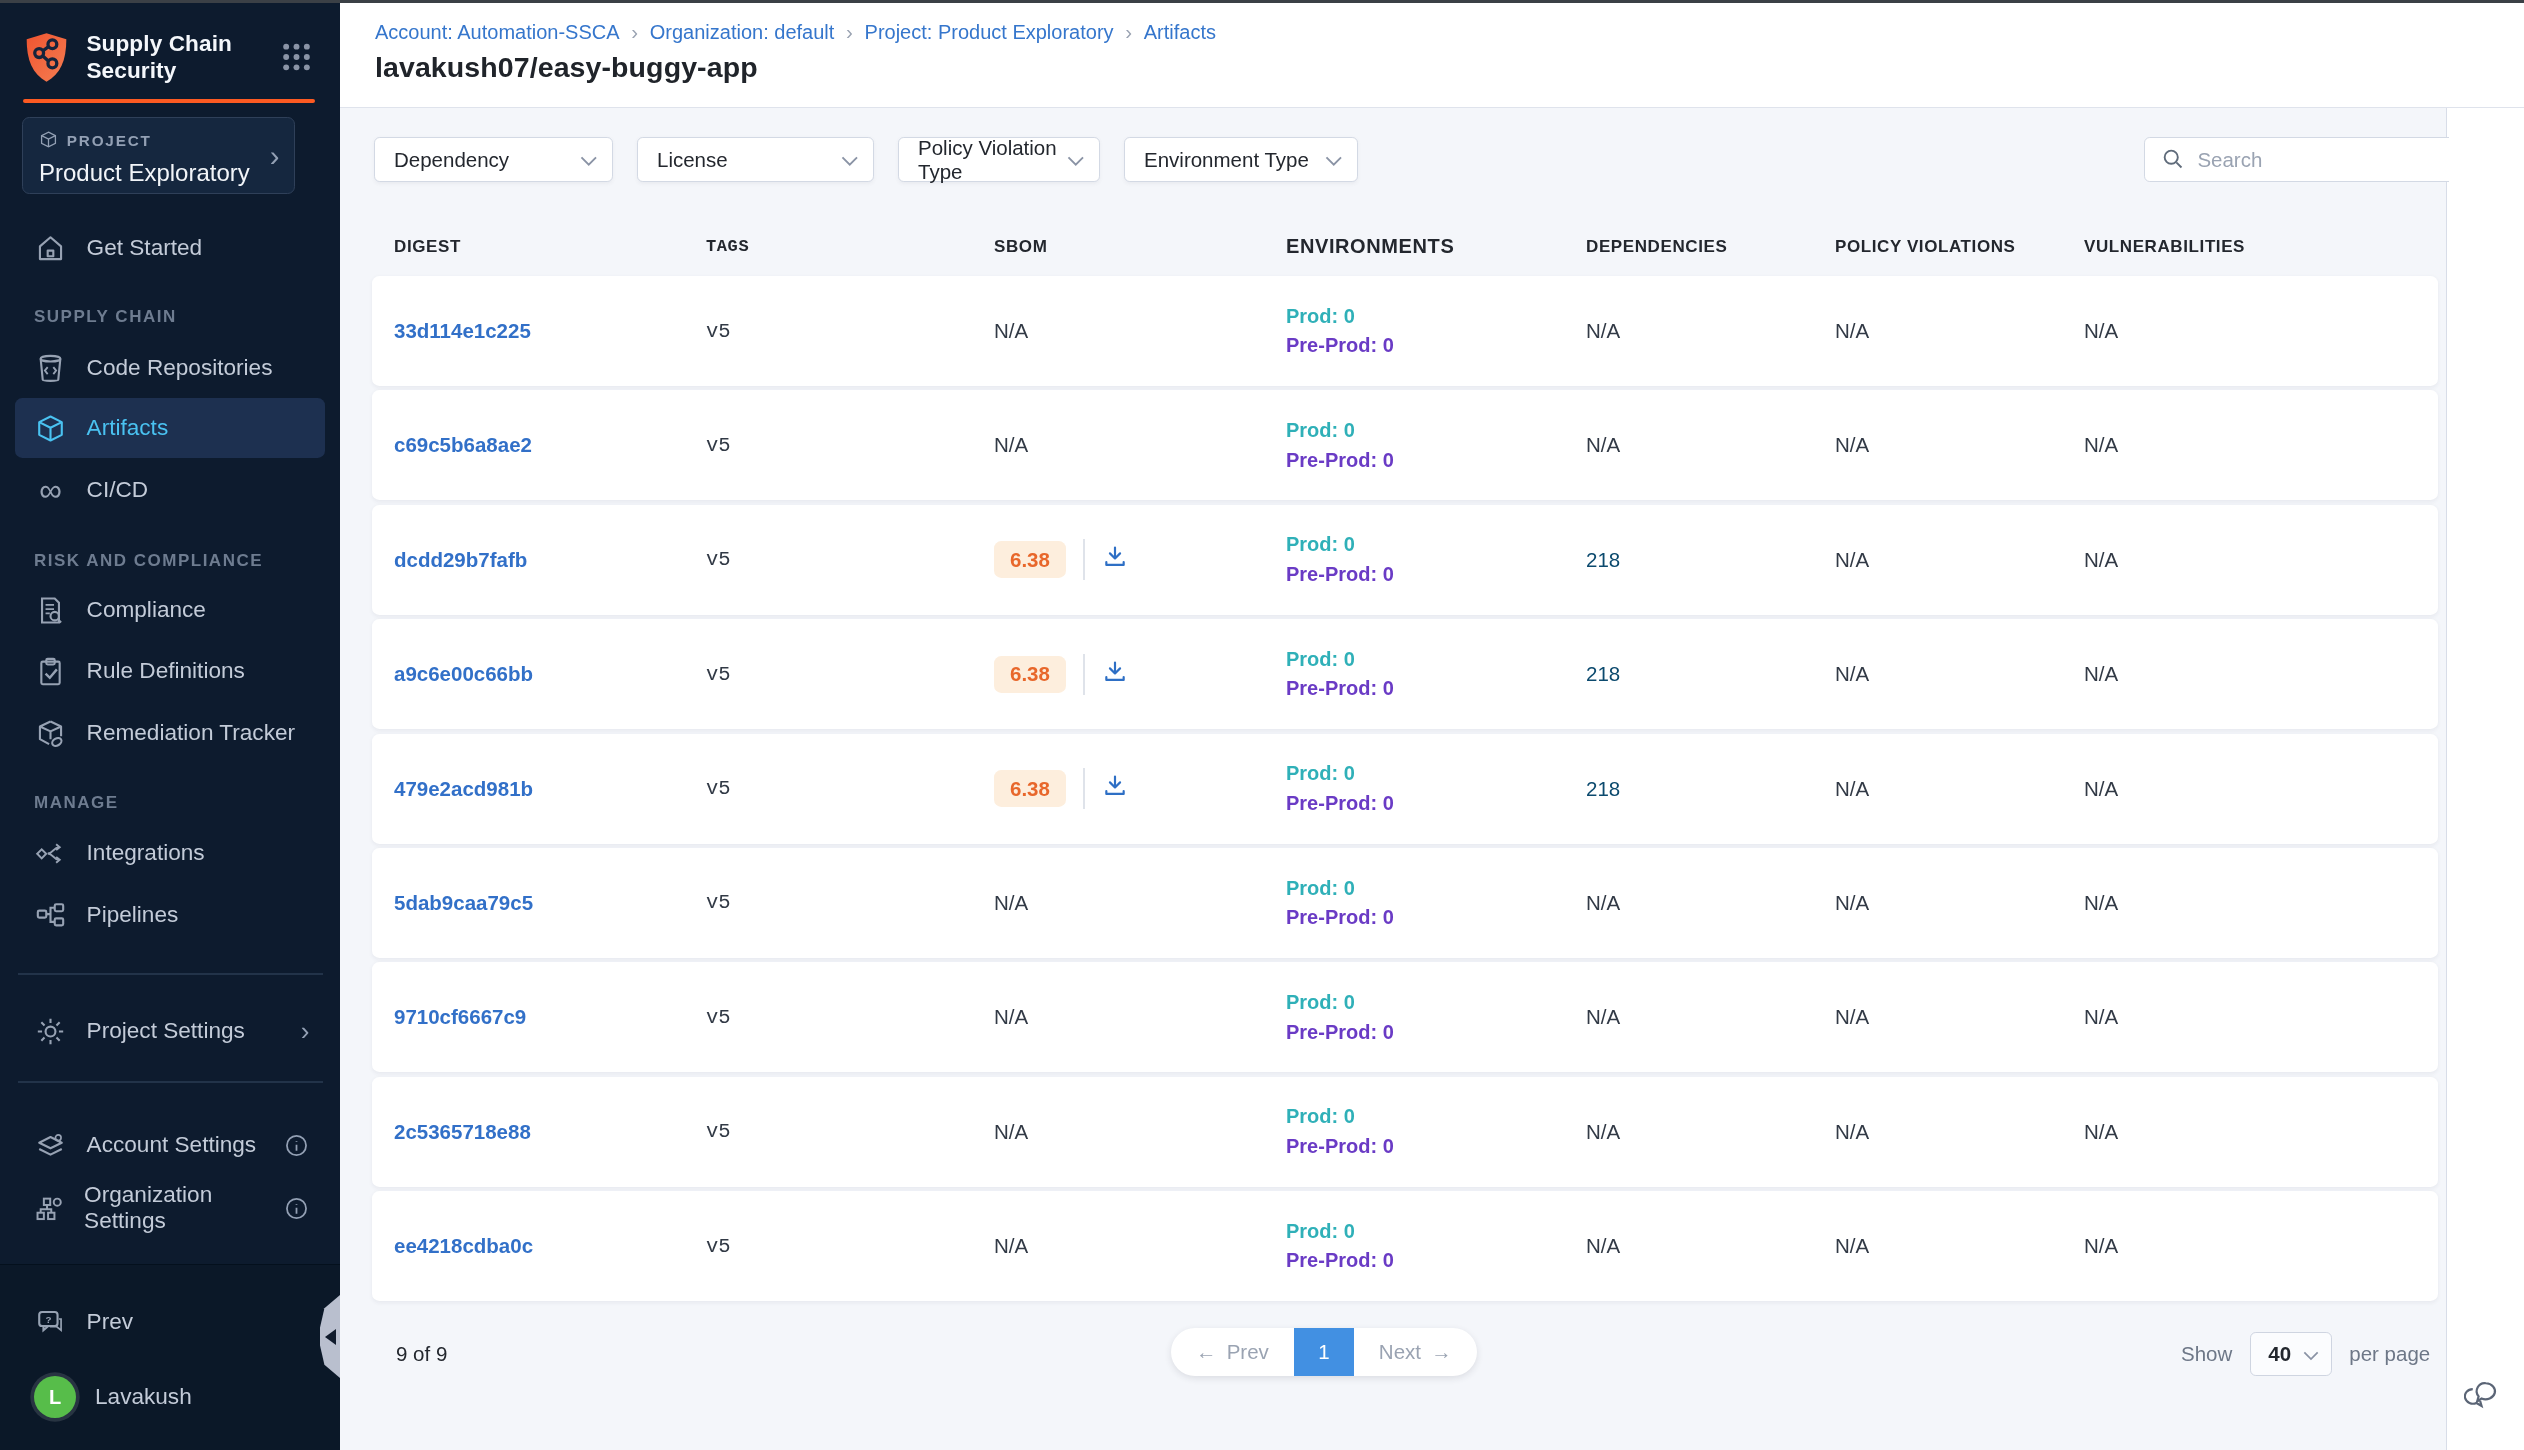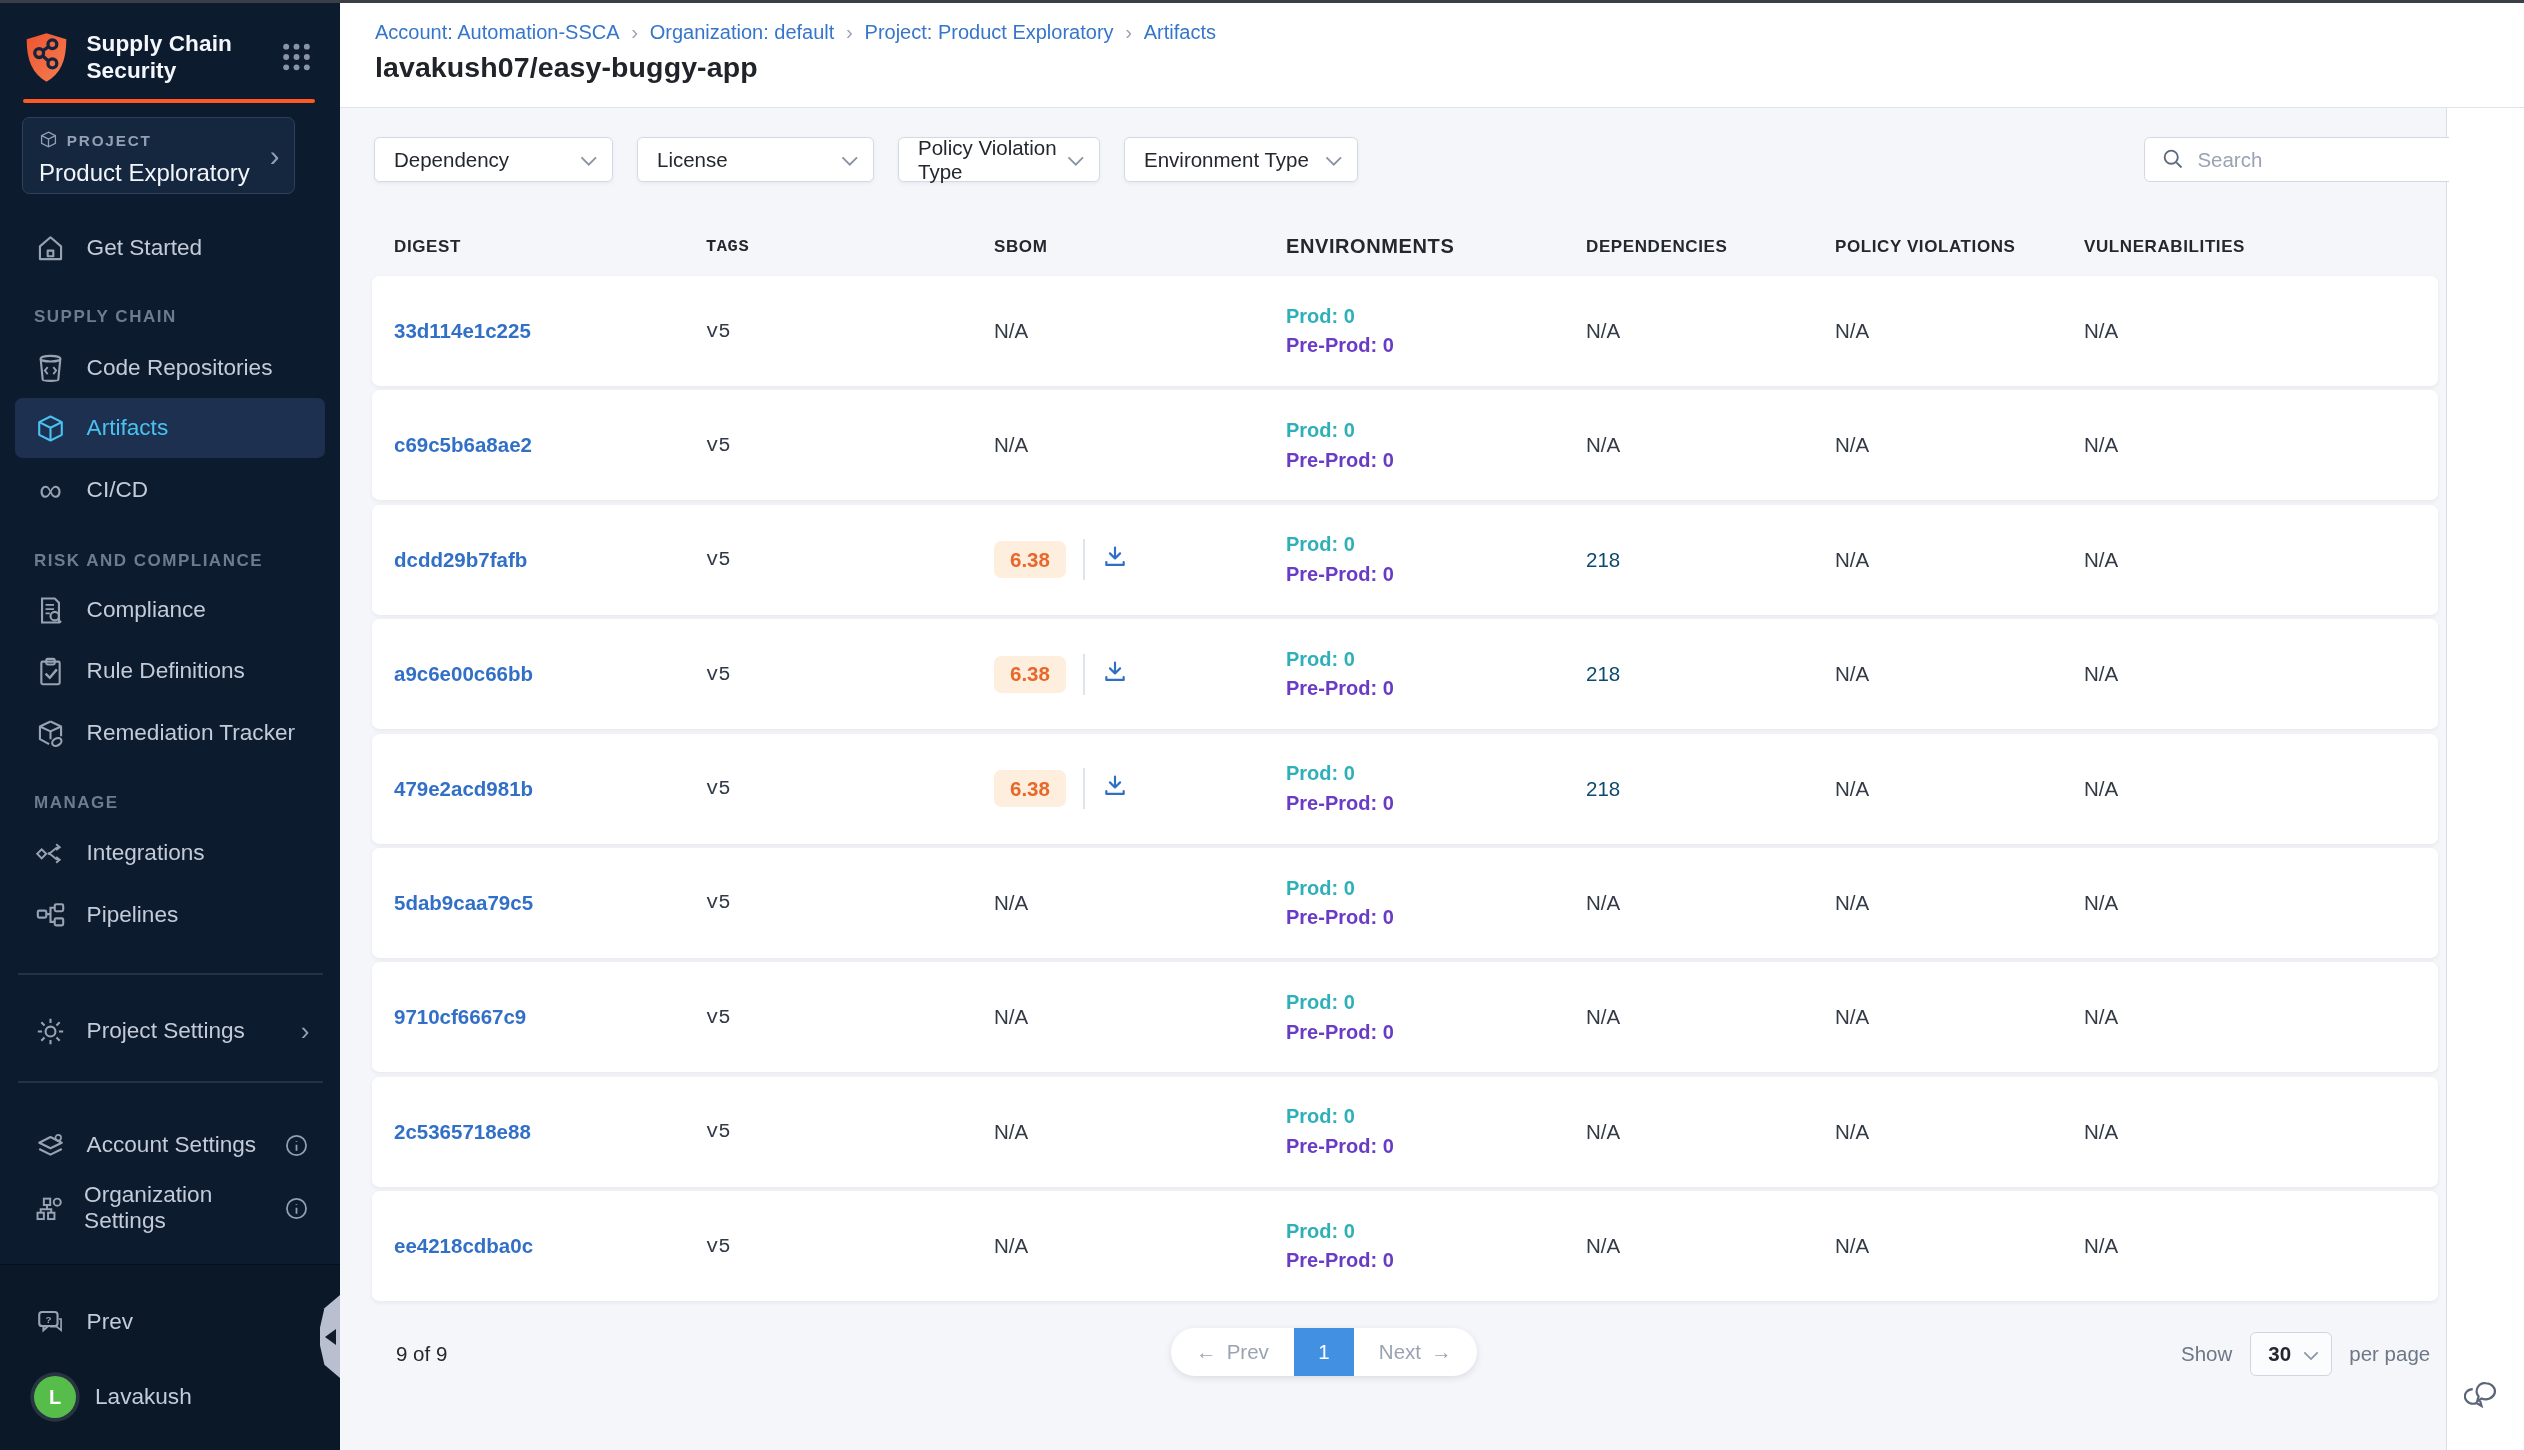--- a/index.html
+++ b/index.html
@@ -669,21 +669,21 @@
       <div class="pager-page">1</div>
       <div class="pager-btn">
         <span>Next</span>
         <span>→</span>
       </div>
     </div>
 
     <div class="show-pp">
       <span>Show</span>
       <div class="pp-select">
-        <span class="val">30</span>
+        <span class="val">40</span>
         <span class="chev-down">
           <svg width="16" height="9.5" viewBox="0 0 24 14" fill="none" stroke="currentColor" stroke-width="2.6">
               <path d="M2 2 l10 10 L22 2"></path>
             </svg>
         </span>
       </div>
       <span>per page</span>
     </div>
   </main>
 

